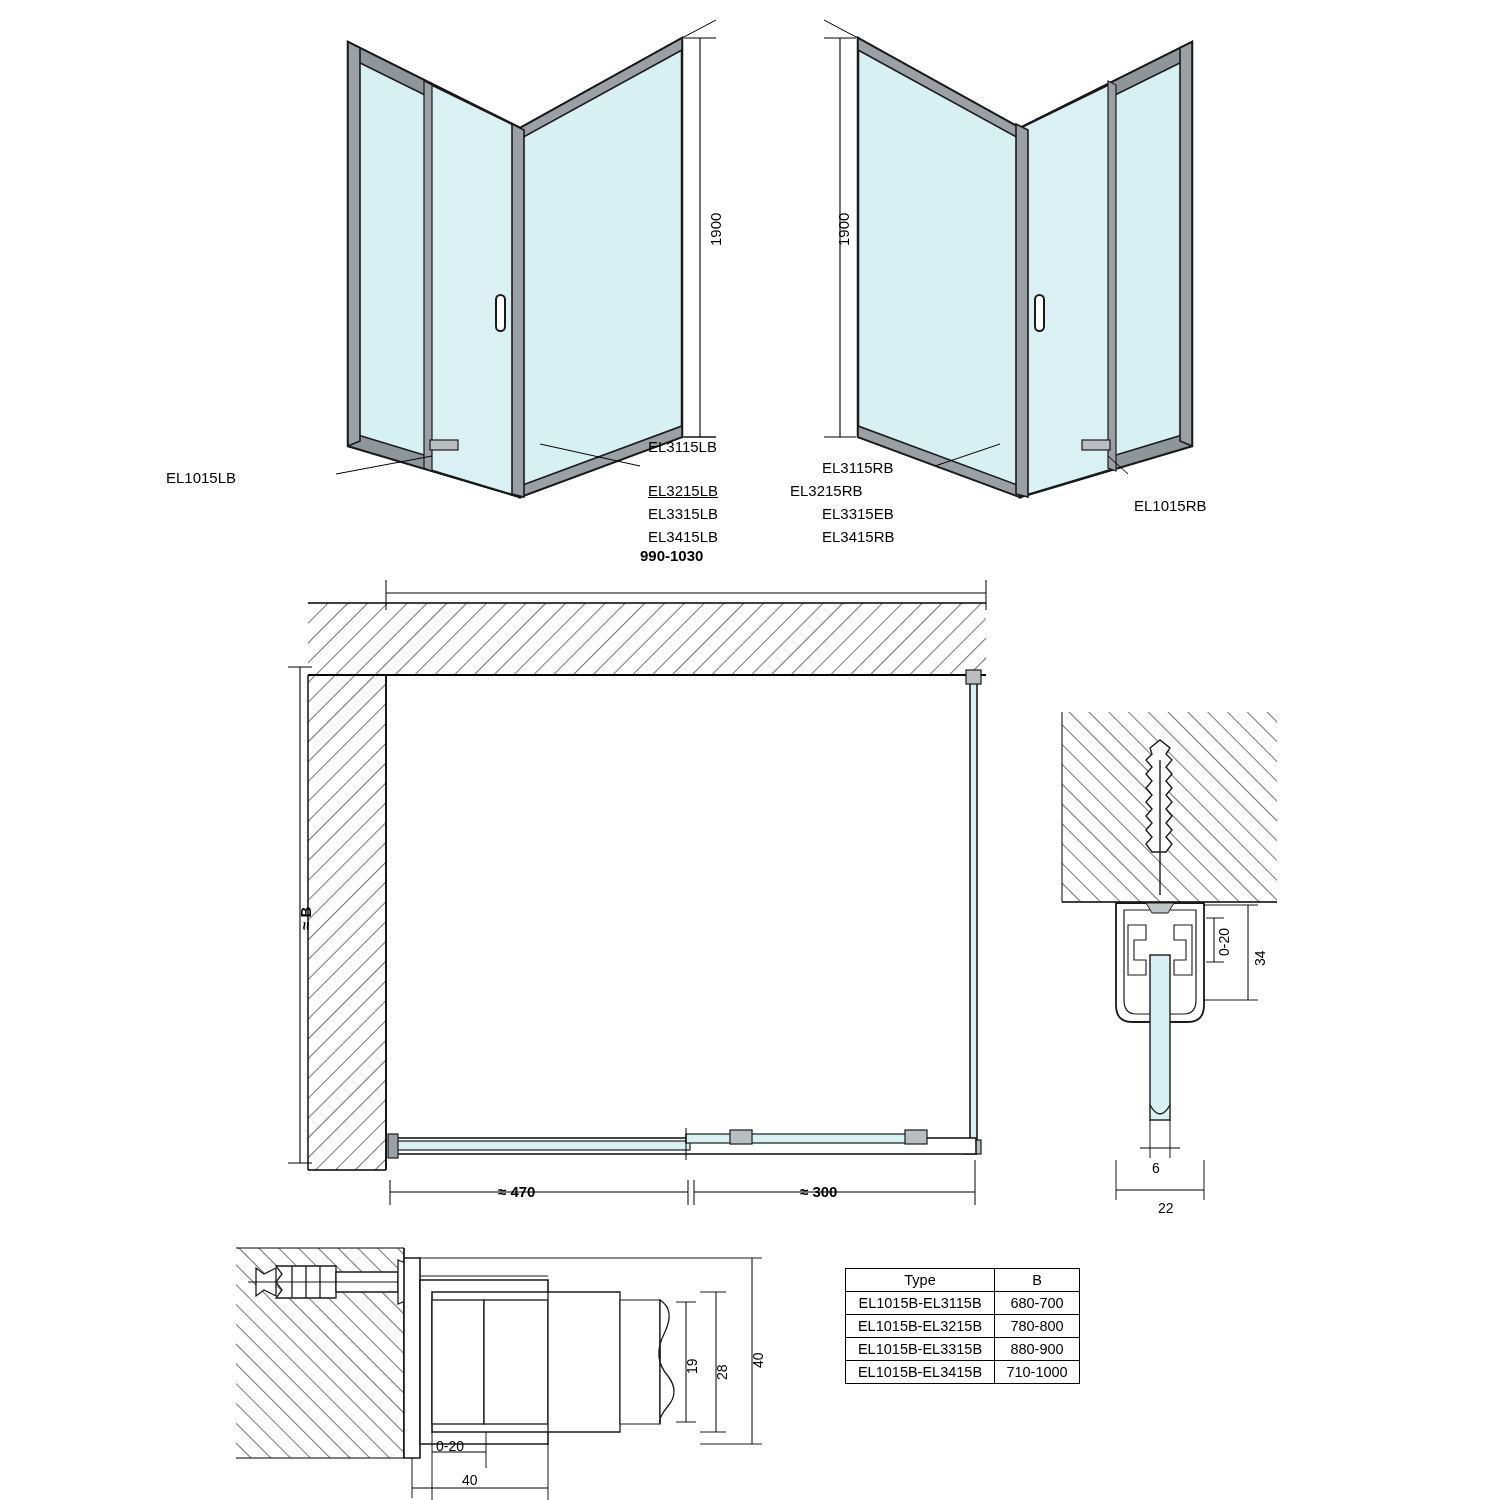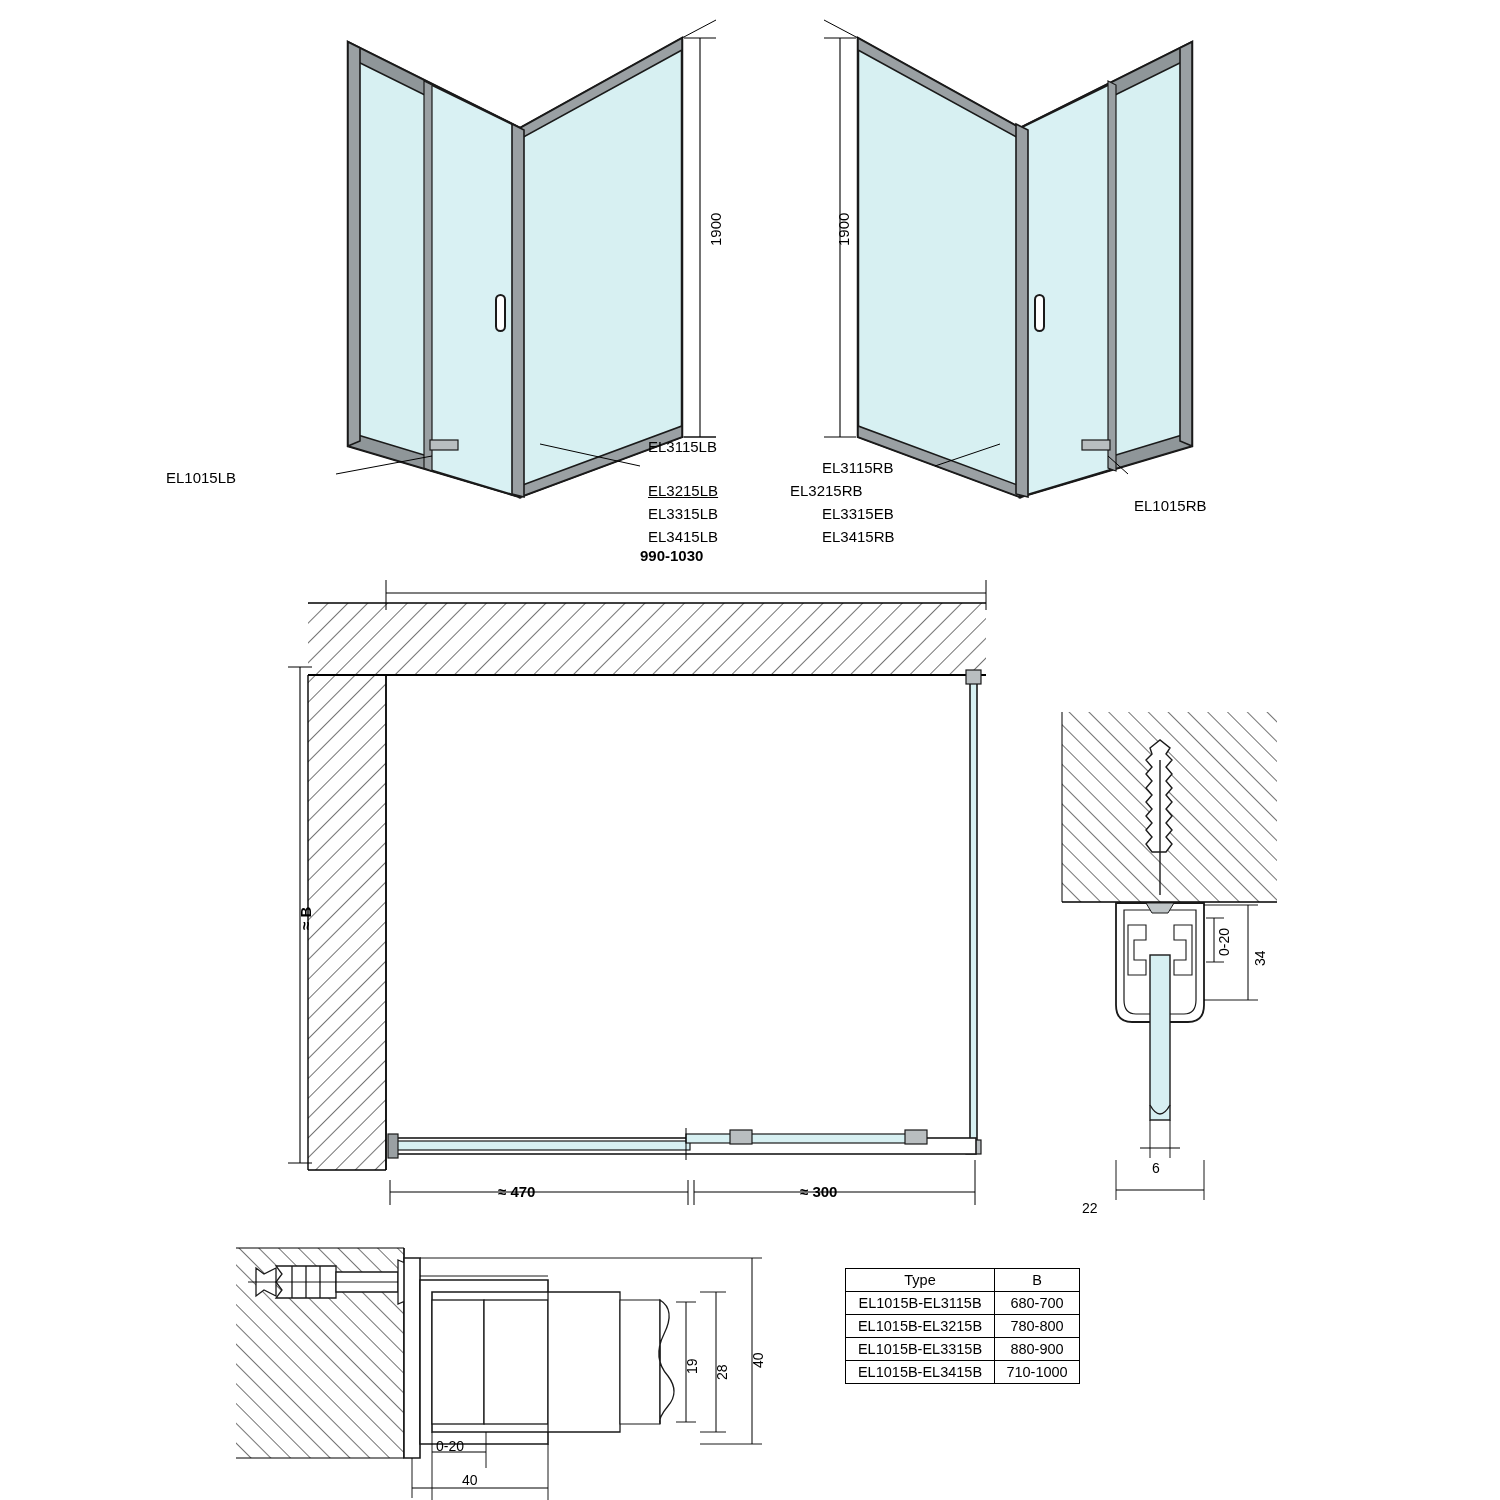--- a/index.html
+++ b/index.html
@@ -240,21 +240,21 @@
 <div class="lbl" style="left:1134px;top:496px;">EL1015RB</div>
 
 <div class="lbl b" style="left:640px;top:546px;">990-1030</div>
 <div class="lbl b vert" style="left:296px;top:930px;">≈ B</div>
 <div class="lbl b" style="left:498px;top:1182px;">≈ 470</div>
 <div class="lbl b" style="left:800px;top:1182px;">≈ 300</div>
 
 <div class="lbl vert" style="left:1214px;top:956px;font-size:14px;">0-20</div>
 <div class="lbl vert" style="left:1250px;top:966px;font-size:14px;">34</div>
 <div class="lbl" style="left:1152px;top:1158px;font-size:14px;">6</div>
-<div class="lbl" style="left:1082px;top:1198px;font-size:14px;">22</div>
+<div class="lbl" style="left:1158px;top:1198px;font-size:14px;">22</div>
 
 <div class="lbl vert" style="left:682px;top:1374px;font-size:14px;">19</div>
 <div class="lbl vert" style="left:712px;top:1380px;font-size:14px;">28</div>
 <div class="lbl vert" style="left:748px;top:1368px;font-size:14px;">40</div>
 <div class="lbl" style="left:436px;top:1436px;font-size:14px;">0-20</div>
 <div class="lbl" style="left:462px;top:1470px;font-size:14px;">40</div>
 
 <table class="tbl" style="left:845px;top:1268px;width:235px;">
   <thead>
     <tr>

